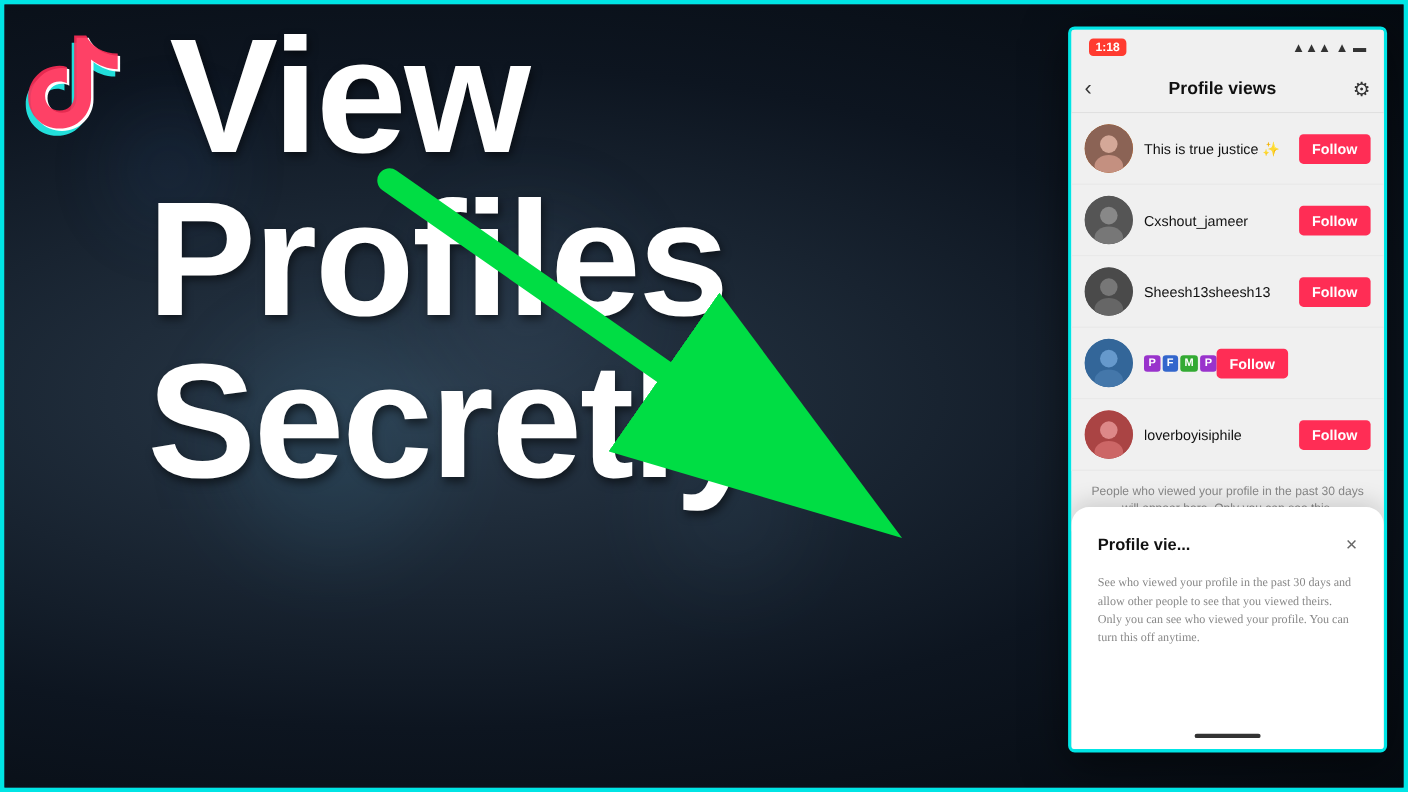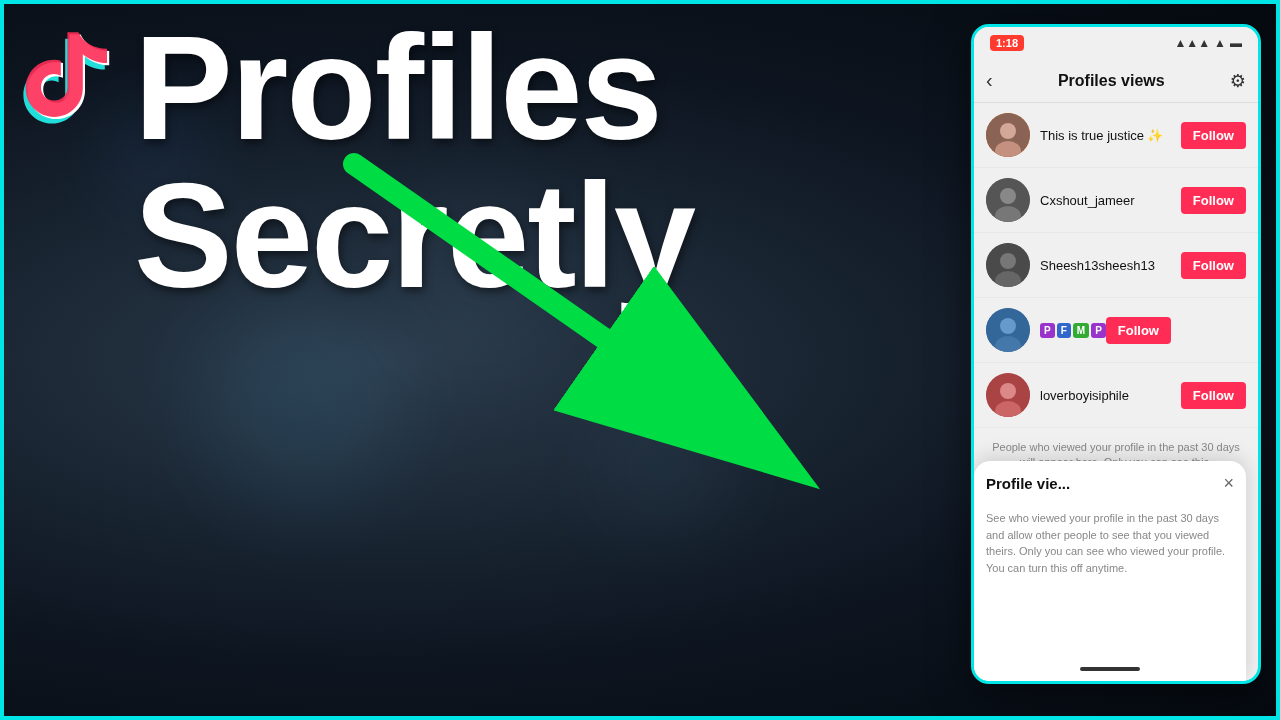--- a/index.html
+++ b/index.html
@@ -66,21 +66,21 @@
       display: flex;
       align-items: flex-start;
       justify-content: center;
       padding-top: 20px;
     }
 
     .phone-mockup {
       width: 290px;
       height: 660px;
       background: #f0f0f0;
-      border-radius: 18px;
+      border-radius: 6px;
       border: 3px solid #00e5e5;
       overflow: hidden;
       position: relative;
       box-shadow: 0 10px 40px rgba(0,0,0,0.5);
     }
 
     
     .status-bar {
       background: #f0f0f0;
       height: 32px;
@@ -214,24 +214,24 @@
       color: #888;
       text-align: center;
       line-height: 1.4;
     }
 
     
     .bottom-sheet {
       position: absolute;
       bottom: 0;
       left: 0;
-      right: 12px;
+      right: 0;
       background: white;
       border-radius: 16px 16px 0 0;
-      padding: 12px;
+      padding: 24px;
       box-shadow: 0 -4px 20px rgba(0,0,0,0.15);
       height: 220px;
     }
 
     .bottom-sheet-header {
       display: flex;
       align-items: center;
       justify-content: space-between;
       margin-bottom: 16px;
     }
@@ -281,20 +281,21 @@
       border-radius: 50%;
       top: 2px;
       left: 2px;
       box-shadow: 0 1px 3px rgba(0,0,0,0.3);
     }
 
     .toggle-desc {
       font-size: 11px;
       color: #888;
       line-height: 1.5;
+      font-family: Liberation Serif, serif;
     }
 
     .bottom-handle {
       position: absolute;
       bottom: 10px;
       left: 50%;
       transform: translateX(-50%);
       width: 60px;
       height: 4px;
       background: #333;
@@ -336,20 +337,21 @@
     <path d="M42 18 C42 18 42 58 42 68 C42 75 37 80 30 80 C23 80 18 75 18 68 C18 61 23 56 30 56 C32 56 34 56.5 36 57.5 L36 44 C34 43.3 32 43 30 43 C15.5 43 4 54.5 4 69 C4 83.5 15.5 95 30 95 C44.5 95 56 83.5 56 69 L56 38 C62 43 70 46 78 46 L78 33 C66 33 56 27 52 18 Z" fill="#25F4EE" opacity="0.9"></path>
 
     <path d="M46 14 C46 14 46 54 46 64 C46 71 41 76 34 76 C27 76 22 71 22 64 C22 57 27 52 34 52 C36 52 38 52.5 40 53.5 L40 40 C38 39.3 36 39 34 39 C19.5 39 8 50.5 8 65 C8 79.5 19.5 91 34 91 C48.5 91 60 79.5 60 65 L60 34 C66 39 74 42 82 42 L82 29 C70 29 60 23 56 14 Z" fill="white"></path>
 
     <path d="M44 12 C44 12 44 52 44 62 C44 69 39 74 32 74 C25 74 20 69 20 62 C20 55 25 50 32 50 C34 50 36 50.5 38 51.5 L38 38 C36 37.3 34 37 32 37 C17.5 37 6 48.5 6 63 C6 77.5 17.5 89 32 89 C46.5 89 58 77.5 58 63 L58 32 C64 37 72 40 80 40 L80 27 C68 27 58 21 54 12 Z" fill="#FE2C55" opacity="0.9"></path>
   </svg>
 
   <div class="left-content">
 
     <div class="headline">
+      <span class="line1">View</span>
       <span class="line2">Profiles</span>
       <span class="line3">Secretly</span>
     </div>
   </div>
 
   <svg class="green-arrow" viewBox="0 0 600 450">
     <defs>
       <marker id="arrowhead" markerWidth="12" markerHeight="8" refX="10" refY="4" orient="auto">
         <polygon points="0 0, 12 4, 0 8" fill="#00dd44"></polygon>
       </marker>
@@ -365,21 +367,21 @@
         <span class="status-time">1:18</span>
         <div class="status-icons">
           <span>▲▲▲</span>
           <span>▲</span>
           <span>▬</span>
         </div>
       </div>
 
       <div class="phone-header">
         <span class="phone-back-btn">‹</span>
-        <span class="phone-title">Profiles views</span>
+        <span class="phone-title">Profile views</span>
         <span class="phone-settings-btn">⚙</span>
       </div>
 
       <div class="profile-list">
 
         <div class="profile-item">
           <div class="profile-avatar avatar-1">
             <svg viewBox="0 0 44 44" width="44" height="44">
               <circle cx="22" cy="22" r="22" fill="#8B6355"></circle>
               <circle cx="22" cy="18" r="8" fill="#D4A898"></circle>

